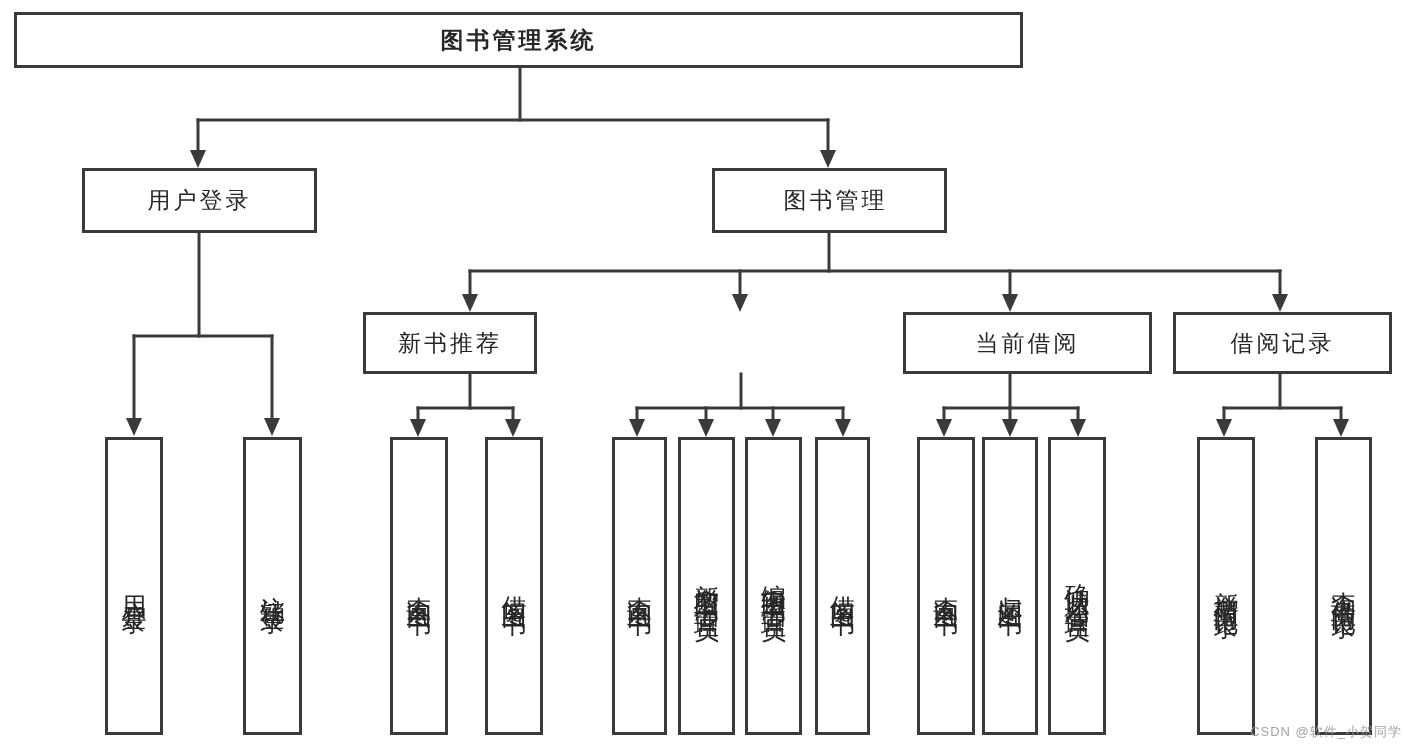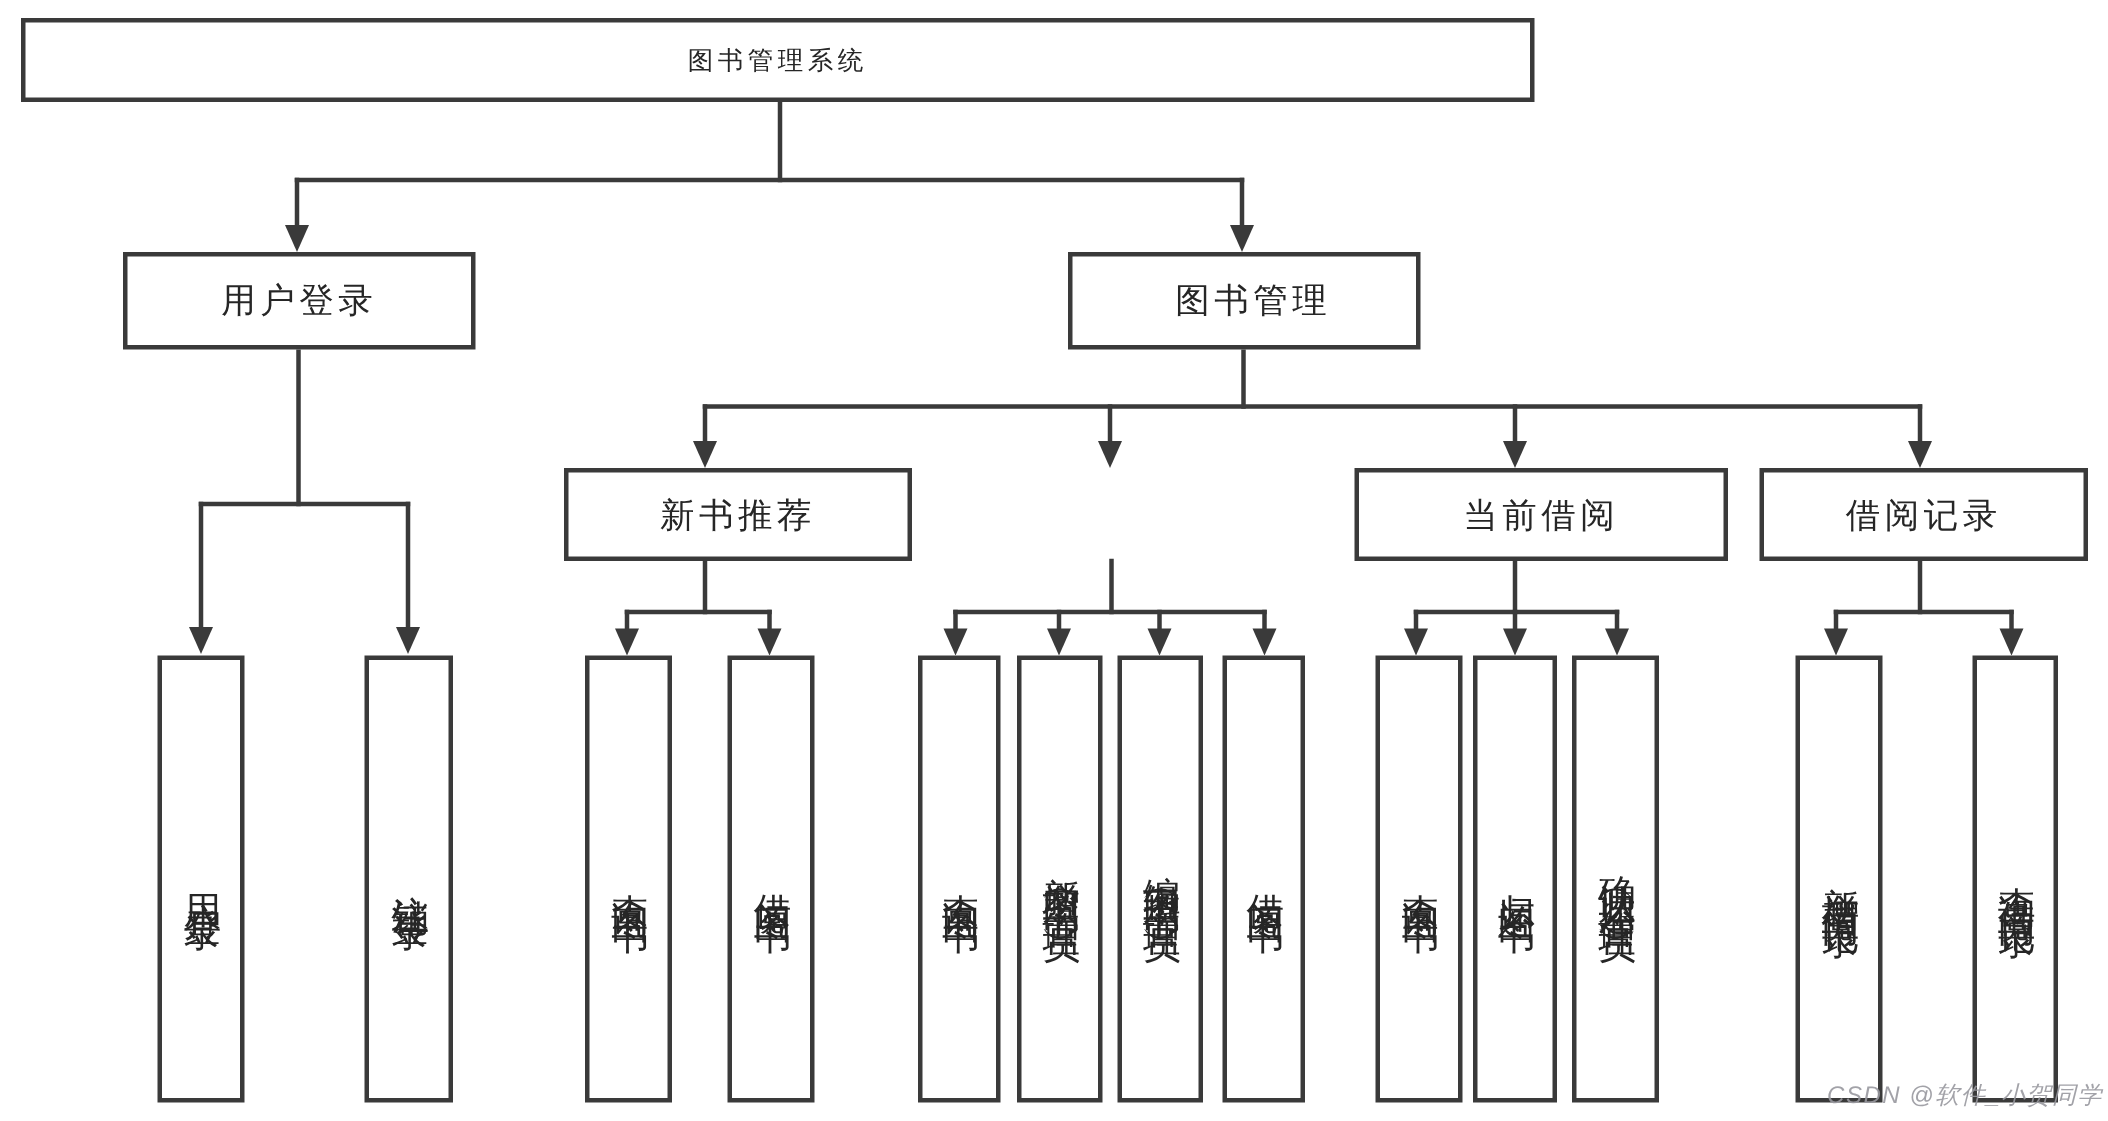--- a/index.html
+++ b/index.html
@@ -31,37 +31,36 @@
     border: 3px solid #3a3a3a;
     display: flex;
     align-items: center;
     justify-content: center;
     white-space: nowrap;
   }
   .hnode {
     font-size: 23px;
     letter-spacing: 3px;
   }
-  .root-node { font-size: 17px; letter-spacing: 3px; }
+  .root-node { font-size: 23px; letter-spacing: 3px; font-weight: bold; }
   .vnode {
     writing-mode: vertical-rl;
     text-orientation: mixed;
     font-size: 25px;
     letter-spacing: 5px;
     line-height: 1;
   }
   .watermark {
     position: absolute;
     right: 3px;
     bottom: 6px;
-    font-size: 16px;
+    font-size: 13px;
     letter-spacing: 1px;
     color: rgba(152, 152, 158, 0.9);
     z-index: 5;
-    font-style: italic;
   }
 </style>
 </head>
 <body>
 
 <div class="stage">
 
   <svg class="connectors" viewBox="0 0 1405 747" xmlns="http://www.w3.org/2000/svg">
 
     <path d="M520 68 L520 120"></path>
@@ -122,21 +121,21 @@
     <polygon points="1216,419 1232,419 1224,437"></polygon>
     <path d="M1341 408 L1341 421"></path>
     <polygon points="1333,419 1349,419 1341,437"></polygon>
   </svg>
 
   <div class="node root-node" style="left:14px; top:12px; width:1009px; height:56px;">图书管理系统</div>
 
   <div class="node hnode" style="left:82px; top:168px; width:235px; height:65px;">用户登录</div>
   <div class="node hnode" style="left:712px; top:168px; width:235px; height:65px;padding-left:12px;">图书管理</div>
 
-  <div class="node hnode" style="left:376px; top:312px; width:232px; height:62px;">新书推荐</div>
+  <div class="node hnode" style="left:363px; top:312px; width:174px; height:62px;">新书推荐</div>
   <div class="node hnode" style="left:903px; top:312px; width:249px; height:62px;">当前借阅</div>
   <div class="node hnode" style="left:1173px; top:312px; width:219px; height:62px;">借阅记录</div>
 
   <div class="node vnode" style="left:105px; top:437px; width:58px; height:298px;">用户登录</div>
   <div class="node vnode" style="left:243px; top:437px; width:59px; height:298px;">注销登录</div>
 
   <div class="node vnode" style="left:390px; top:437px; width:58px; height:298px;">查询图书</div>
   <div class="node vnode" style="left:485px; top:437px; width:58px; height:298px;">借阅图书</div>
 
   <div class="node vnode" style="left:612px; top:437px; width:55px; height:298px;">查询图书</div>

